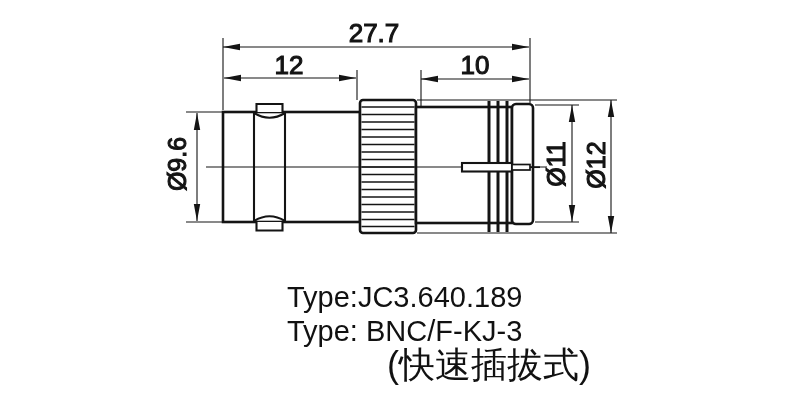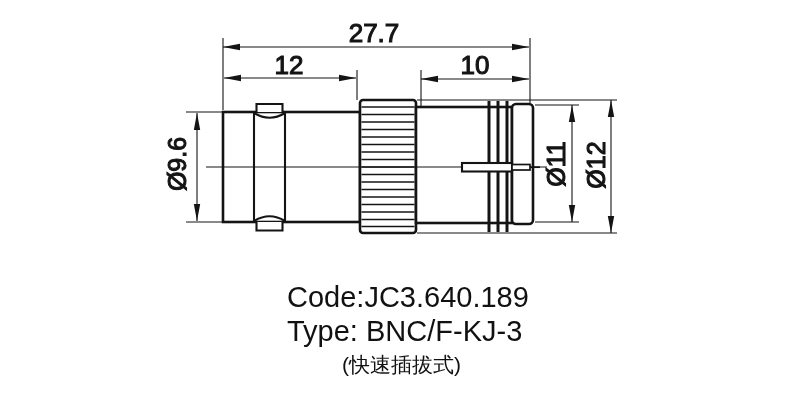--- a/index.html
+++ b/index.html
@@ -39,22 +39,22 @@
   .caption {
     position: absolute;
     left: 287px;
     top: 280px;
     color: #111111;
     font-size: 29px;
     line-height: 34px;
     white-space: nowrap;
   }
   .caption .note-line {
-    margin-left: 55px;
-    font-size: 21px;
+    margin-left: 100px;
+    font-size: 36px;
   }
 </style>
 </head>
 <body>
 
 <div class="stage">
 
   <svg width="800" height="400" viewBox="0 0 800 400">
 
     <g>
@@ -156,18 +156,18 @@
       <line x1="417" y1="233" x2="617" y2="233"></line>
       <line x1="611" y1="100" x2="611" y2="233"></line>
       <polygon class="arrow" points="611,100 607.8,117 614.2,117"></polygon>
       <polygon class="arrow" points="611,233 607.8,216 614.2,216"></polygon>
       <text class="dim-text dia-text" x="597" y="173" transform="rotate(-90 597 165)">Ø12</text>
     </g>
 
   </svg>
 
   <div class="caption">
-    <div class="code-line">Code:JC3.640.189</div>
+    <div class="code-line">Type:JC3.640.189</div>
     <div class="type-line">Type: BNC/F-KJ-3</div>
     <div class="note-line">(快速插拔式)</div>
   </div>
 
 </div>
 
 </body></html>

